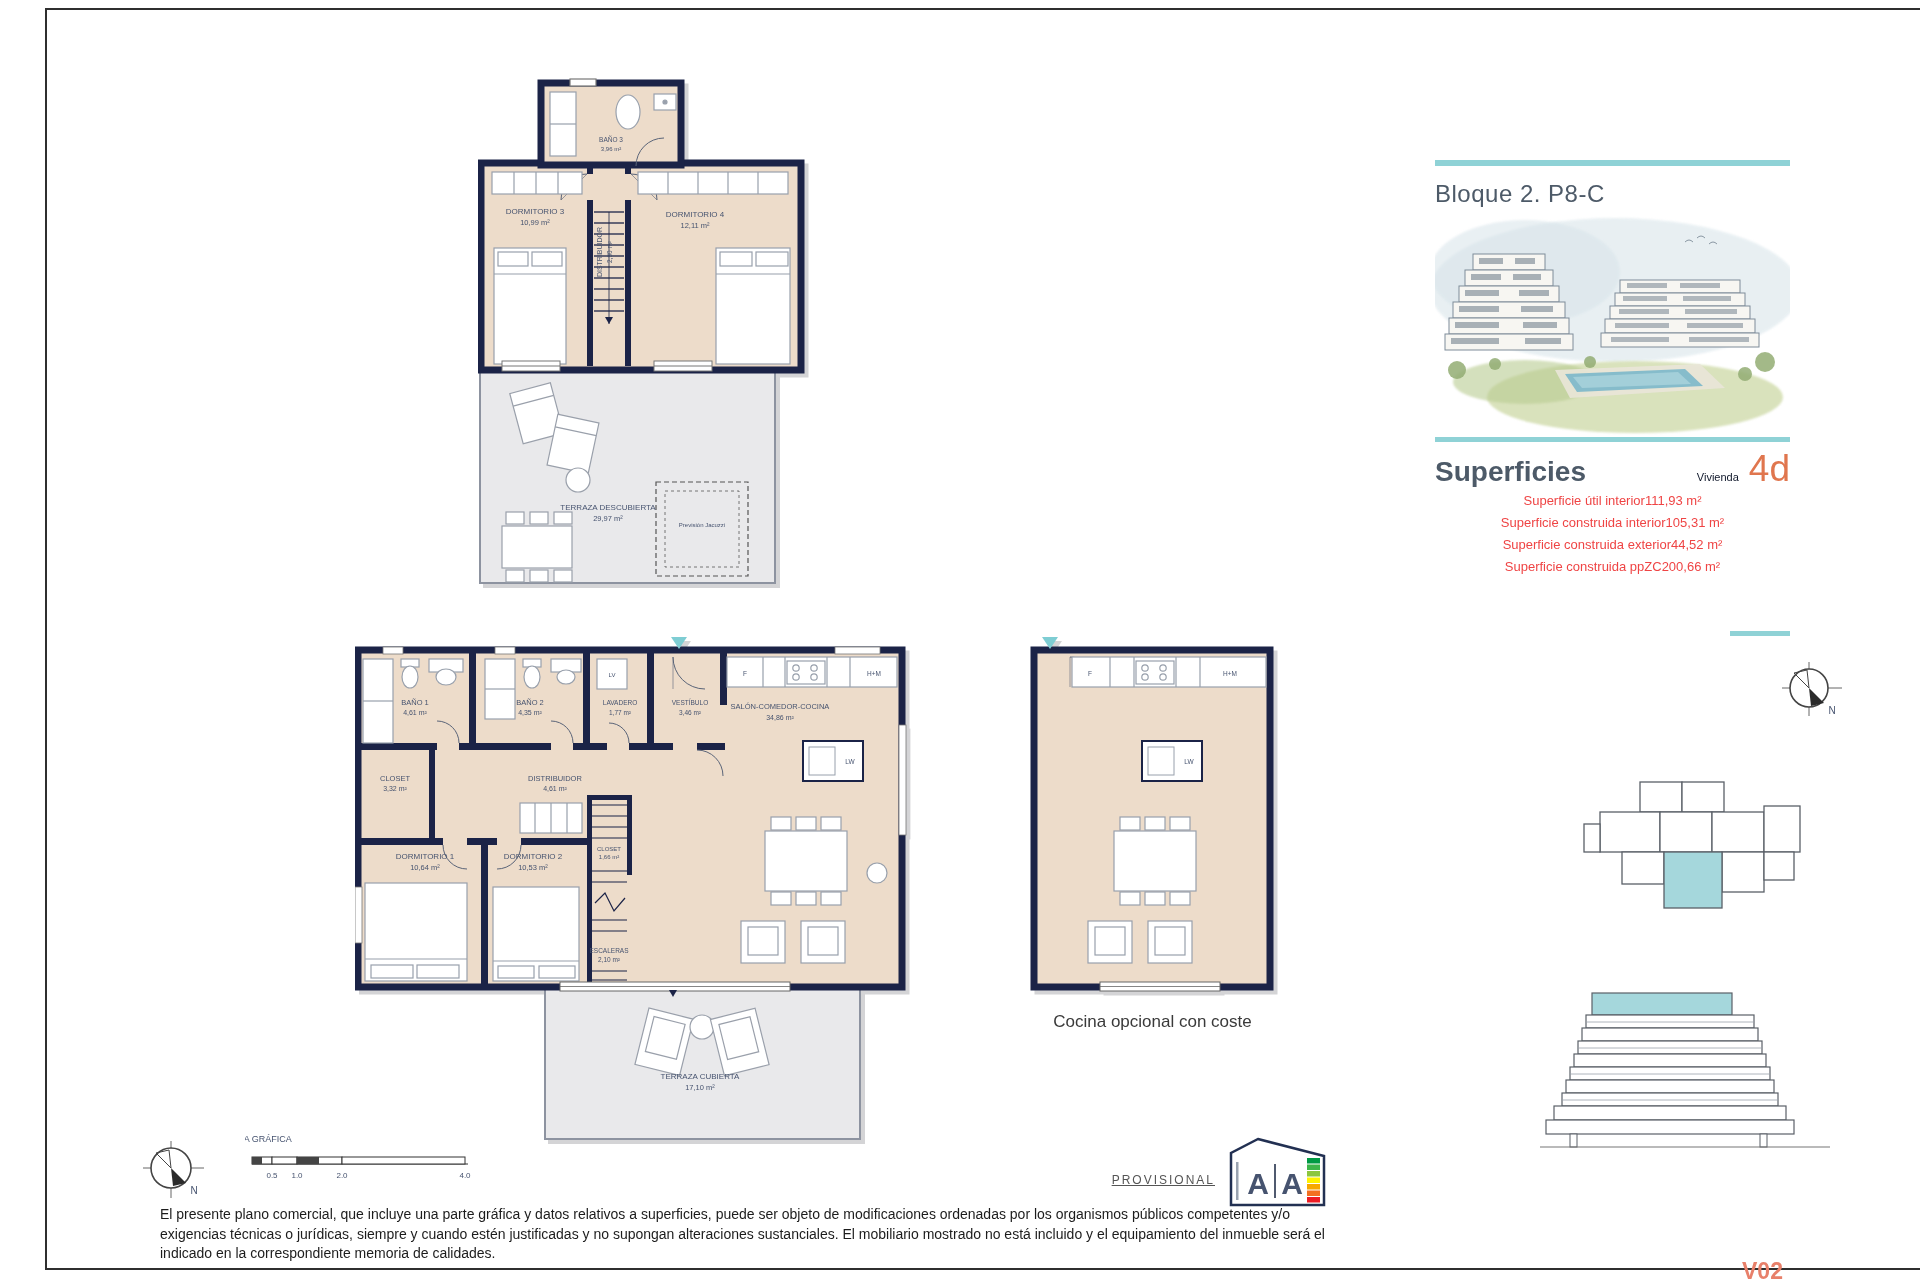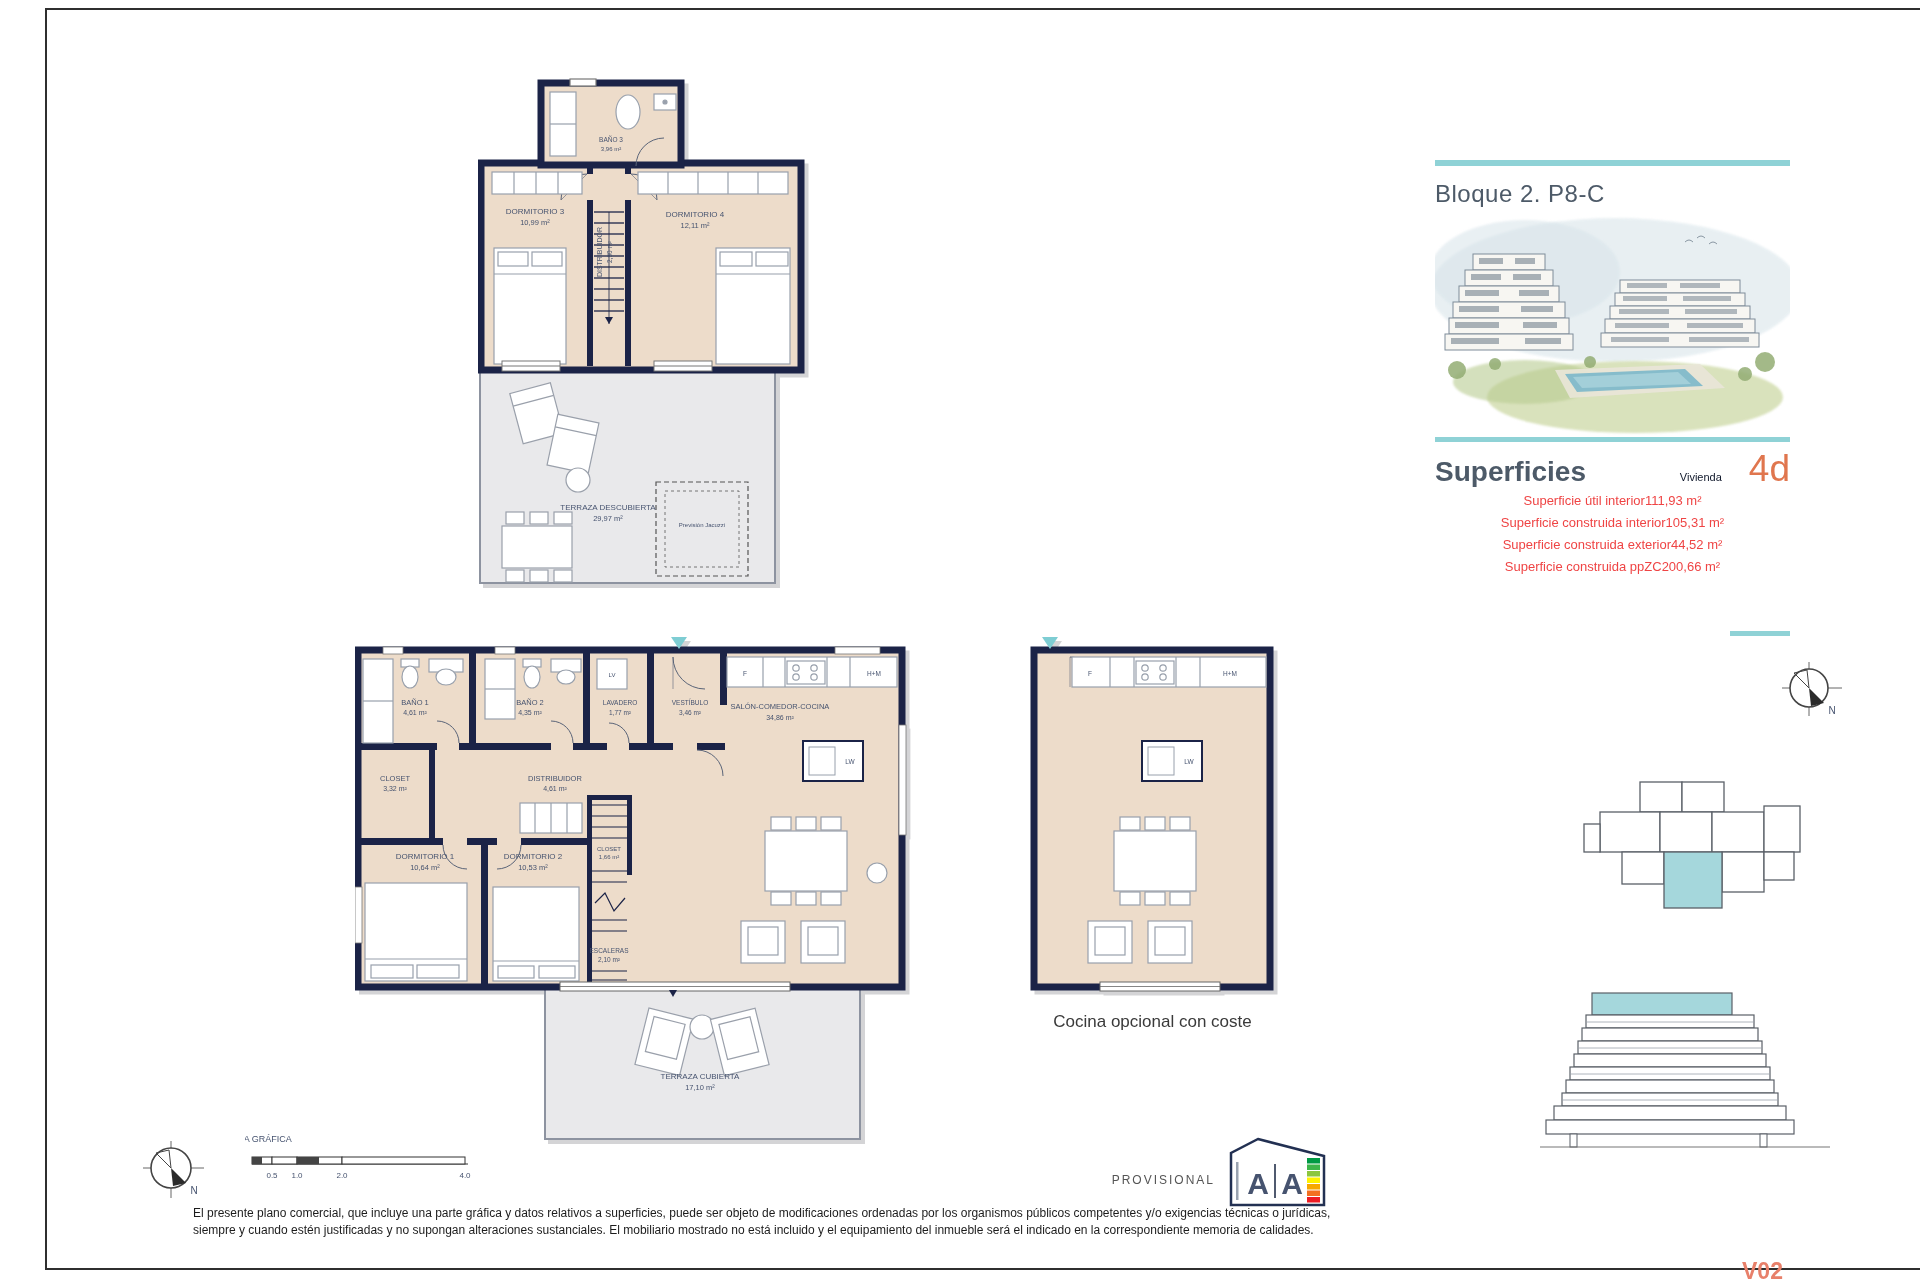--- a/index.html
+++ b/index.html
@@ -9,22 +9,22 @@
   .frame{left:45px;top:8px;width:1890px;height:1262px;border:2px solid #2f2f2f;box-sizing:border-box;}
   svg text{font-family:"Liberation Sans",sans-serif;fill:#46536f;text-anchor:middle;}
   .planshadow{filter:drop-shadow(4px 4px 0px #d4d4d6);}
   .rule{background:#8fd2d6;}
   .block-title{font-size:24px;font-weight:normal;color:#4d5a68;letter-spacing:.5px;}
   .sup-head{font-size:28px;font-weight:bold;color:#4d5a68;}
   .viv-label{font-size:11px;color:#0f172a;}
   .viv-code{font-size:37px;color:#e0764e;}
   .sup-row{display:flex;justify-content:center;font-size:13px;color:#ef4444;height:22px;line-height:22px;}
   .caption{font-size:17px;color:#3a3a3a;text-align:center;}
-  .disclaimer{font-size:12px;color:#1c1c1c;line-height:1.4;margin-left:33px;}
-  .provisional{font-size:12px;color:#555;letter-spacing:2px;text-align:right;}
+  .disclaimer{font-size:14px;color:#1c1c1c;line-height:1.4;}
+  .provisional{font-size:12px;color:#555;letter-spacing:2px;text-align:right;text-decoration:underline;}
   .v02{font-size:23px;font-weight:bold;color:#e8806a;margin-top:25px;}
 </style>
 </head>
 <body>
 
 <div class="sheet">
   <div class="abs frame"></div>
 
   <svg class="abs planshadow" style="left:478px;top:62px" width="330" height="525" viewBox="0 0 330 525">
 
@@ -427,21 +427,21 @@
       <circle cx="22" cy="158" r="9"></circle>
         <circle cx="330" cy="150" r="10"></circle>
         <circle cx="310" cy="162" r="7"></circle>
       <circle cx="155" cy="150" r="6"></circle>
         <circle cx="60" cy="152" r="6"></circle>
     </g>
     <path d="M250 30 q4 -4 8 0 M262 26 q4 -4 8 0 M274 32 q4 -4 8 0" stroke="#8a97a3" fill="none"></path>
   </svg>
 
   <div class="abs rule" style="left:1435px;top:437px;width:355px;height:5px"></div>
-  <div class="abs" style="left:1435px;top:448px;width:355px;display:flex;align-items:baseline;gap:17px;">
+  <div class="abs" style="left:1435px;top:448px;width:355px;display:flex;align-items:baseline;">
     <span class="sup-head">Superficies</span>
     <span style="flex:1"></span>
     <span class="viv-label" style="margin-right:10px">Vivienda</span>
     <span class="viv-code">4d</span>
   </div>
   <div class="abs" style="left:1435px;top:490px;width:355px">
     <div class="sup-row">
       <span>Superficie útil interior</span>
       <span>111,93 m²</span>
     </div>

